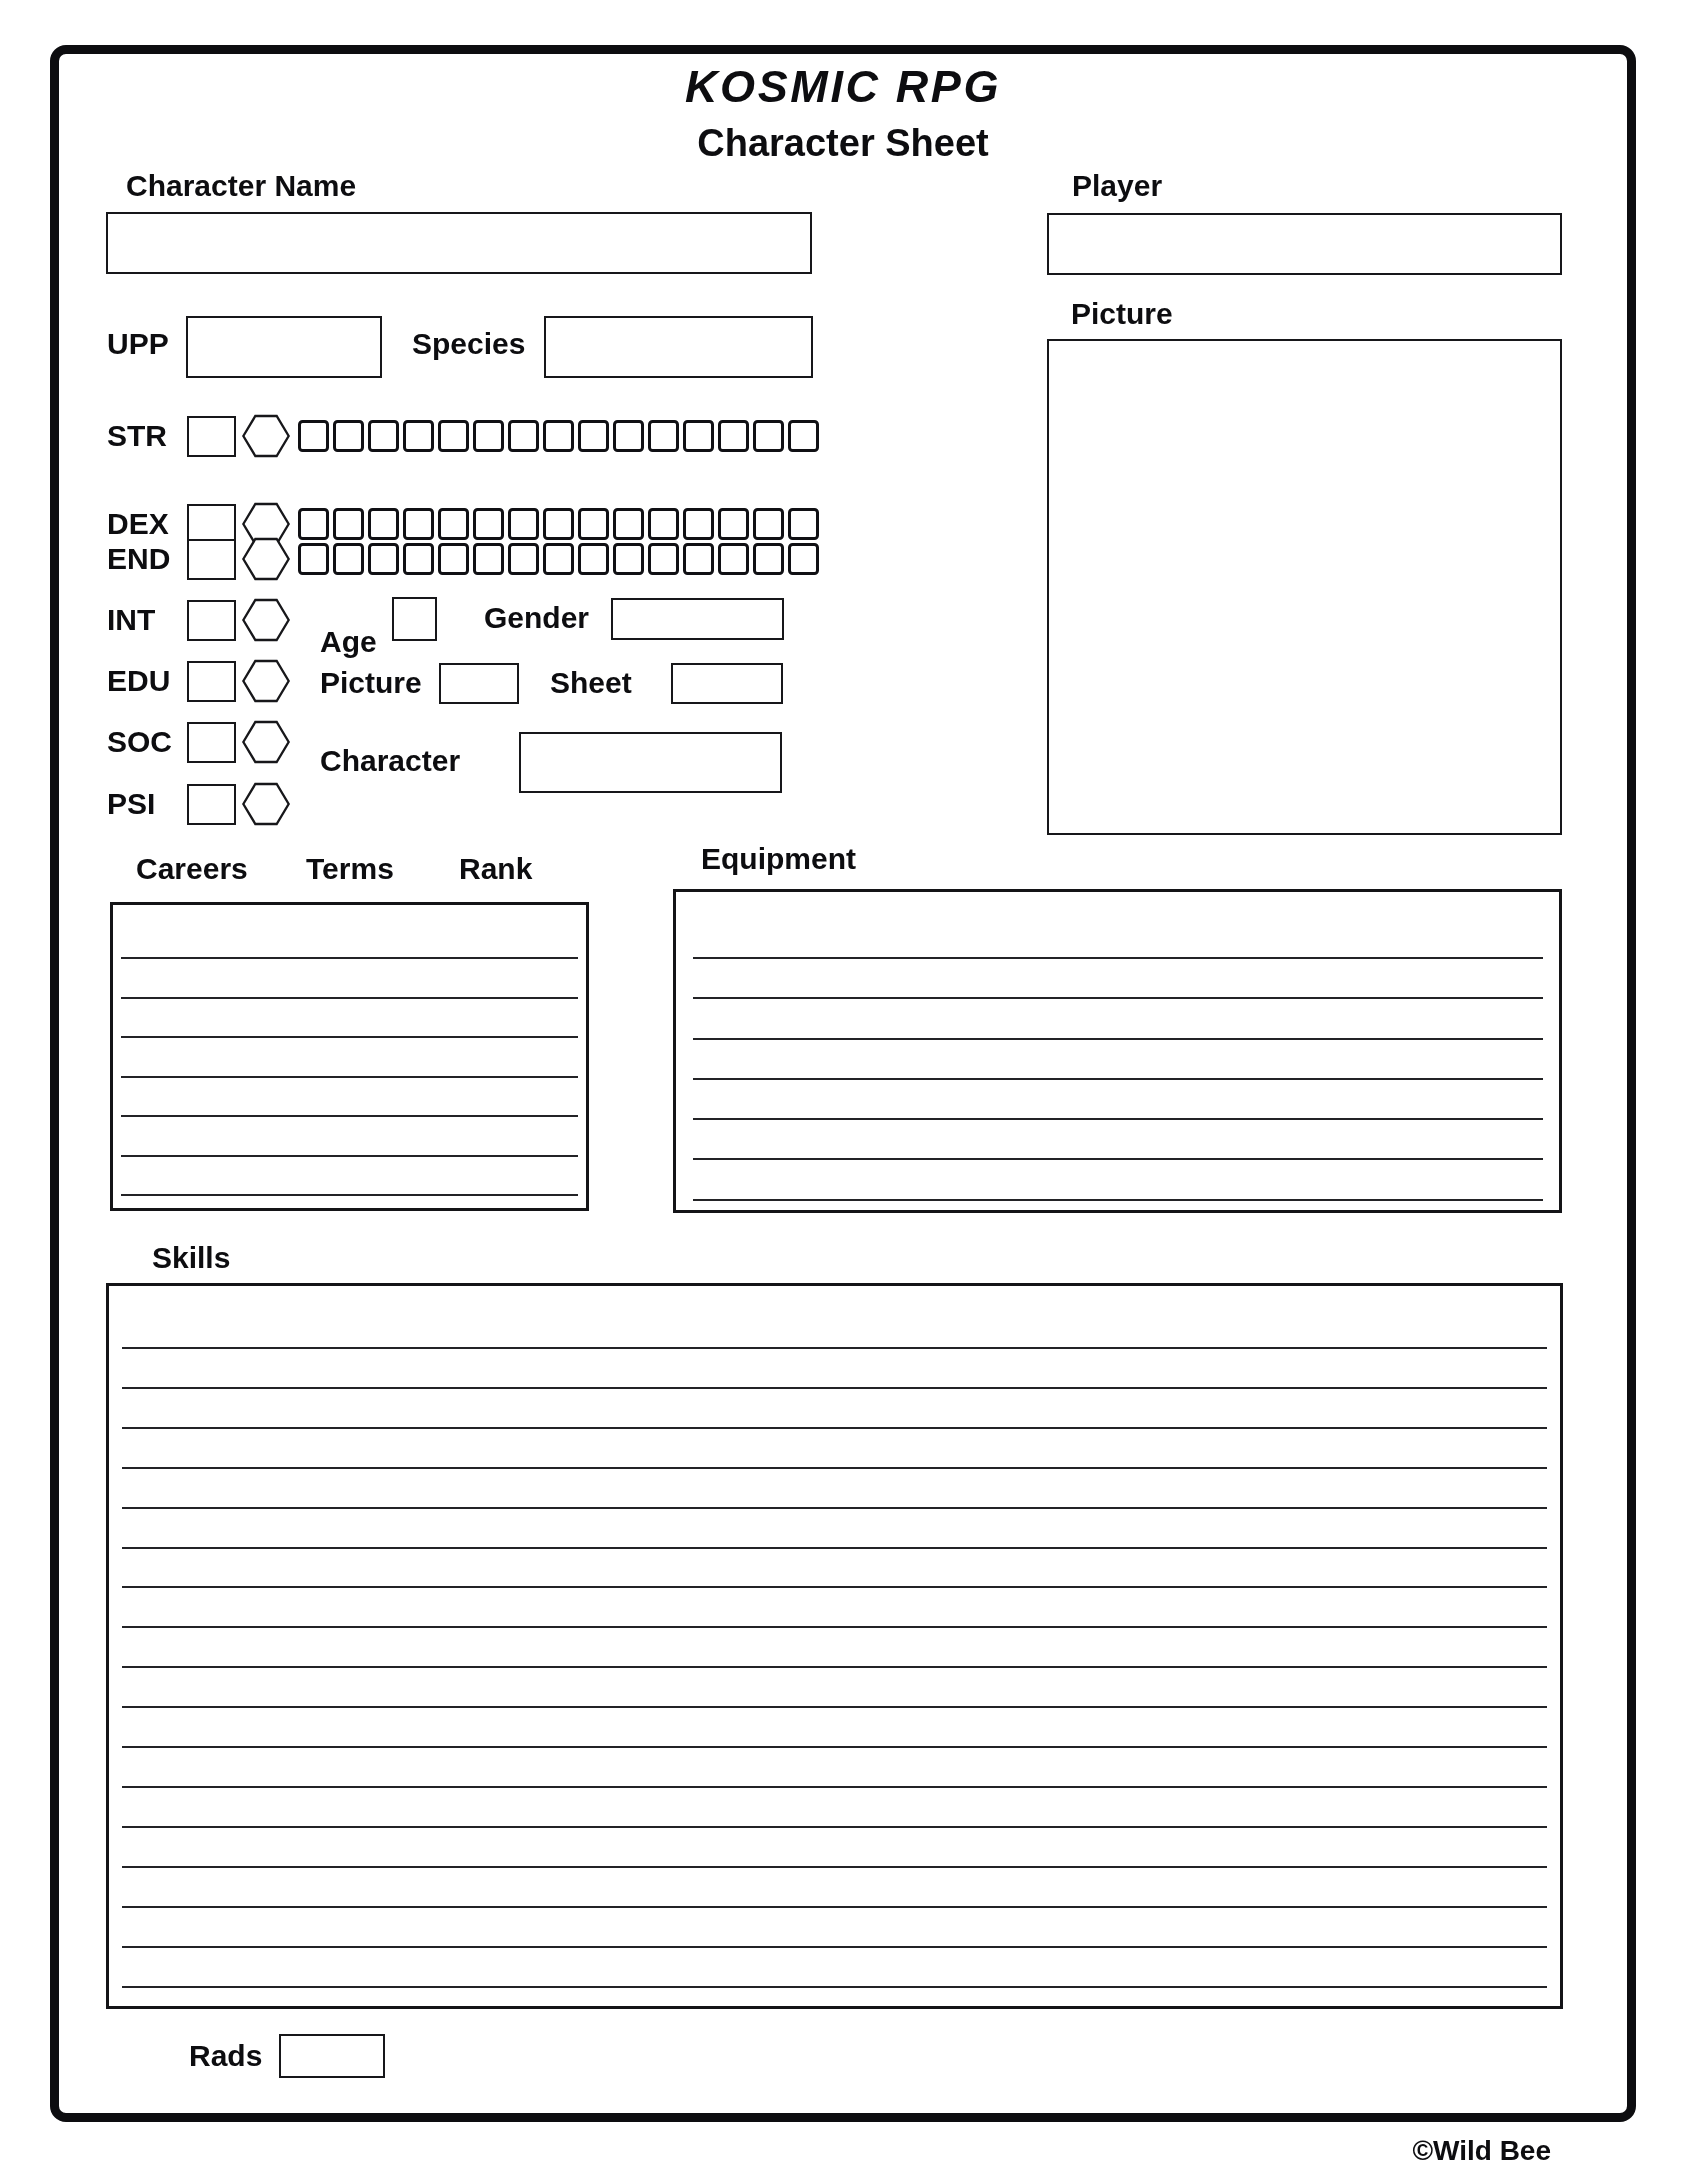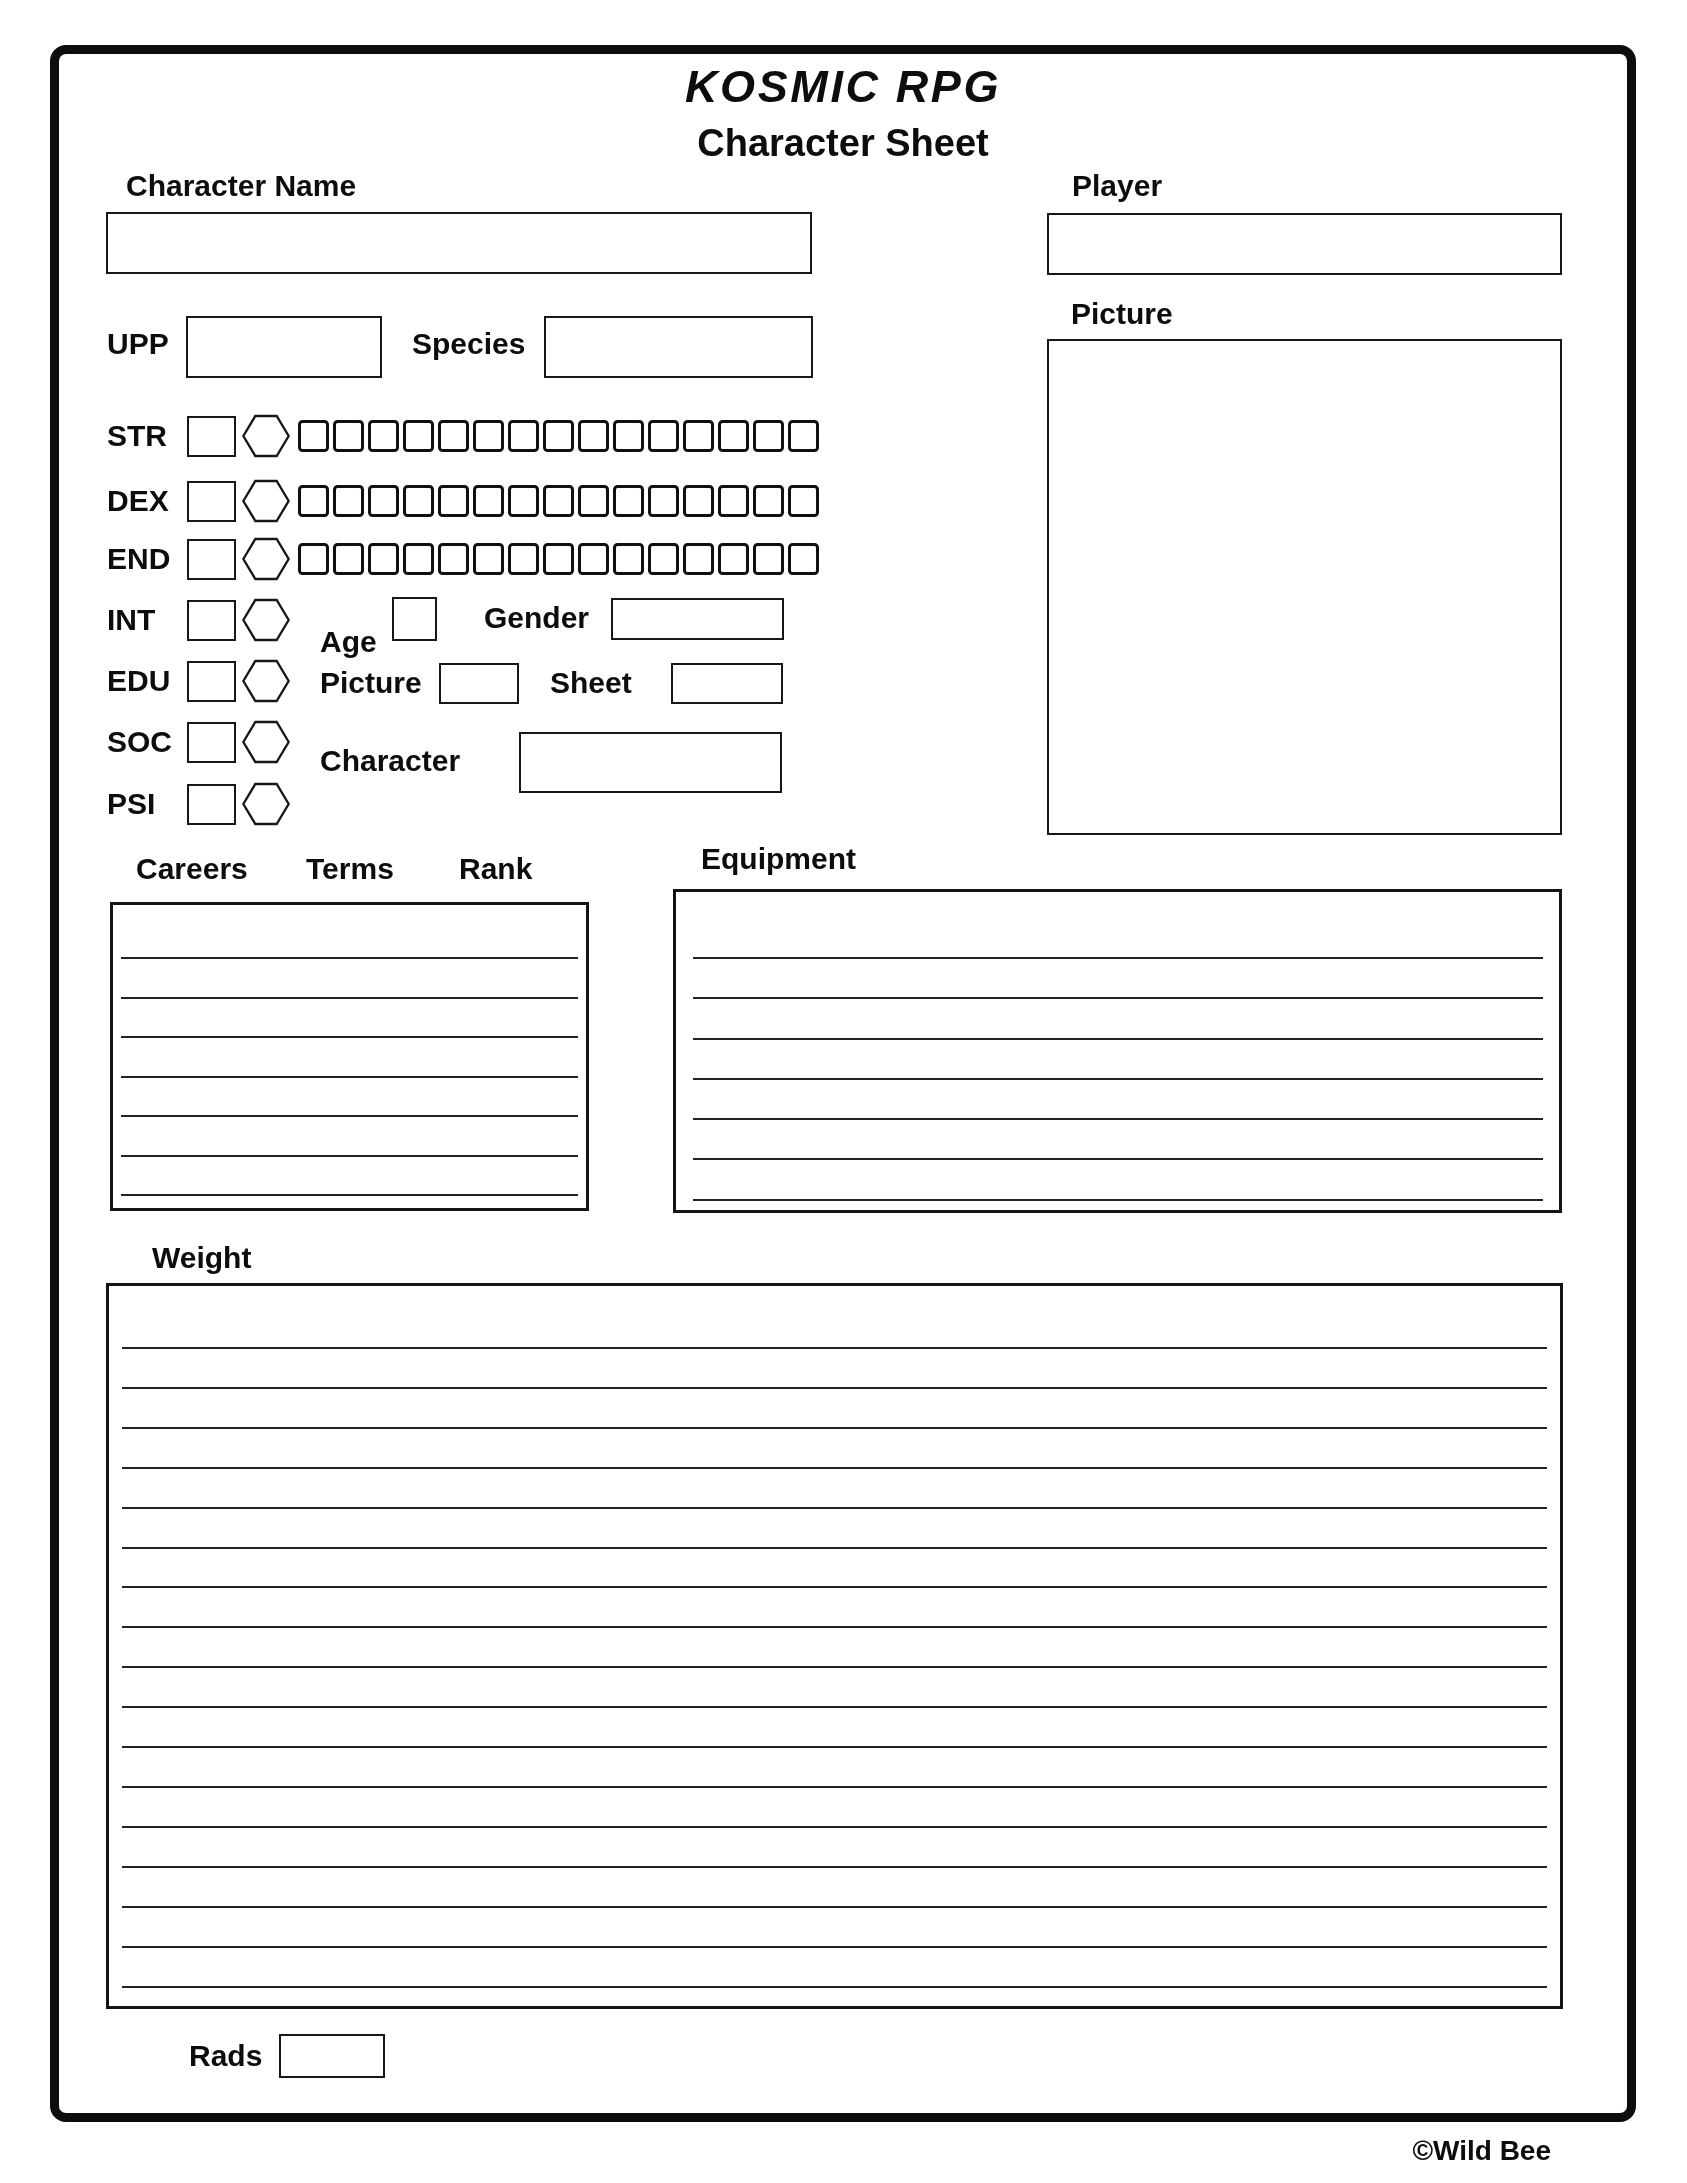--- a/index.html
+++ b/index.html
@@ -108,21 +108,21 @@
         <div class="pip"></div>
         <div class="pip"></div>
         <div class="pip"></div>
         <div class="pip"></div>
         <div class="pip"></div>
         <div class="pip"></div>
         <div class="pip"></div>
       </div>
   </div>
 
-  <div class="attr-row" style="top:470px;">
+  <div class="attr-row" style="top:493px;">
     <span class="attr-lbl">DEX</span>
     <div class="score-box"></div>
     <svg class="hex" viewBox="0 0 72 66">
         <polygon points="2,33 20,3 52,3 70,33 52,63 20,63"></polygon>
       </svg>
     <div class="pips">
         <div class="pip"></div>
         <div class="pip"></div>
         <div class="pip"></div>
         <div class="pip"></div>
@@ -229,21 +229,21 @@
   <div class="lined-box equipment-box">
       <div class="rule"></div>
       <div class="rule"></div>
       <div class="rule"></div>
       <div class="rule"></div>
       <div class="rule"></div>
       <div class="rule"></div>
       <div class="rule"></div>
     </div>
 
-  <span class="lbl" style="left:152px; top:1243px;">Weight</span>
+  <span class="lbl" style="left:152px; top:1243px;">Skills</span>
   <div class="lined-box skills-box">
       <div class="rule"></div>
       <div class="rule"></div>
       <div class="rule"></div>
       <div class="rule"></div>
       <div class="rule"></div>
       <div class="rule"></div>
       <div class="rule"></div>
       <div class="rule"></div>
       <div class="rule"></div>

